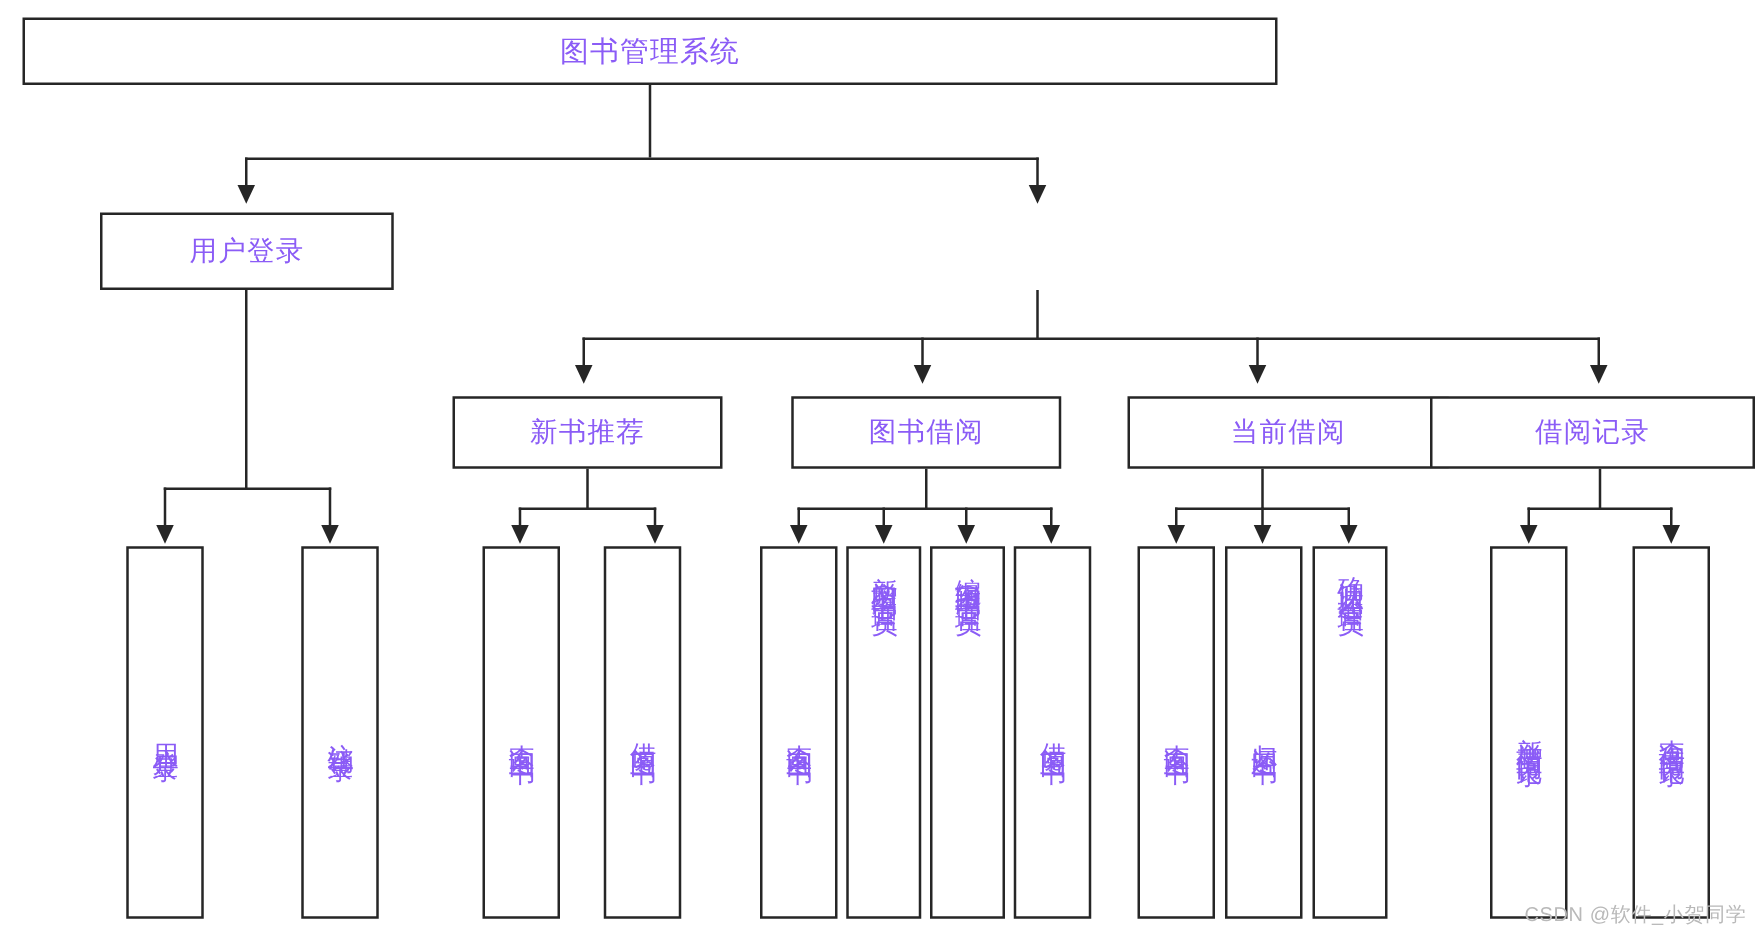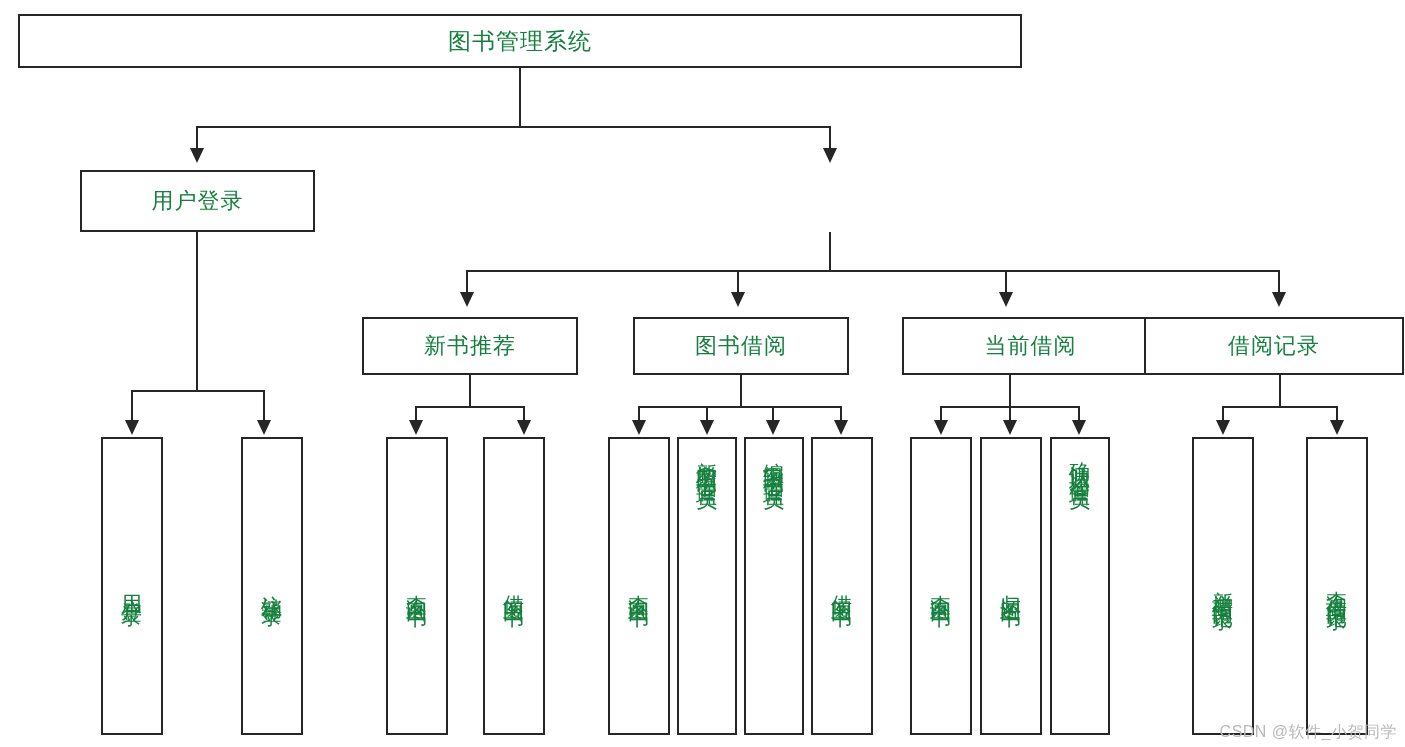--- a/index.html
+++ b/index.html
@@ -17,21 +17,21 @@
     height: 747px;
     background: #ffffff;
     overflow: hidden;
   }
   
   .node {
     position: absolute;
     box-sizing: border-box;
     border: 2px solid #262626;
     background: #ffffff;
-    color: #15803d;
+    color: #8b5cf6;
     display: flex;
     align-items: center;
     justify-content: center;
     text-align: center;
   }
   .node-label {
     display: block;
     line-height: 1.25;
     white-space: pre-line;
   }

